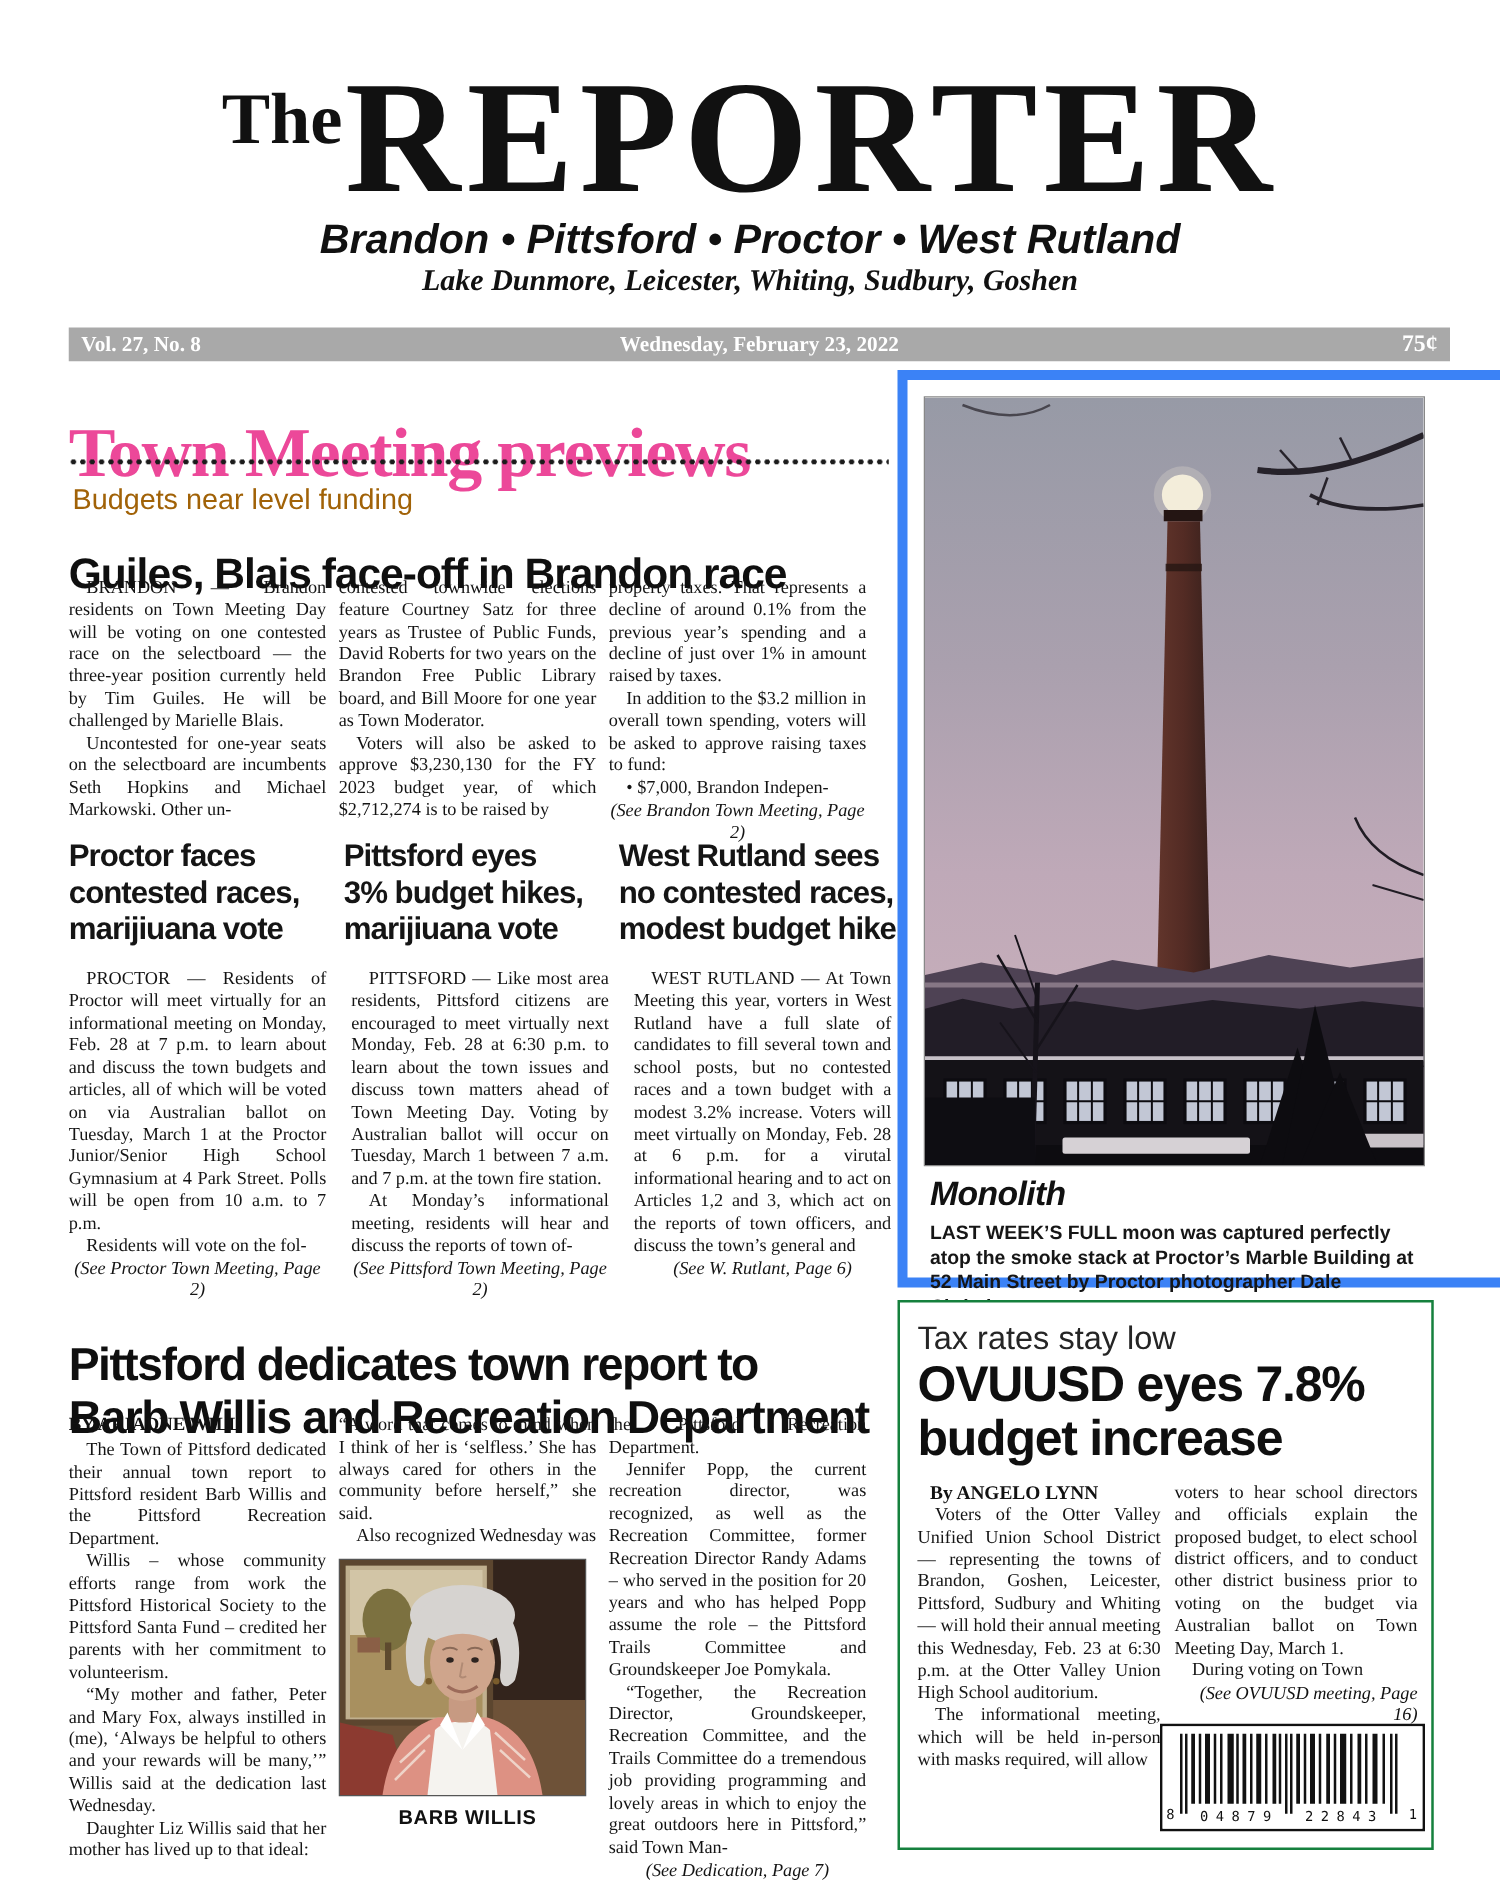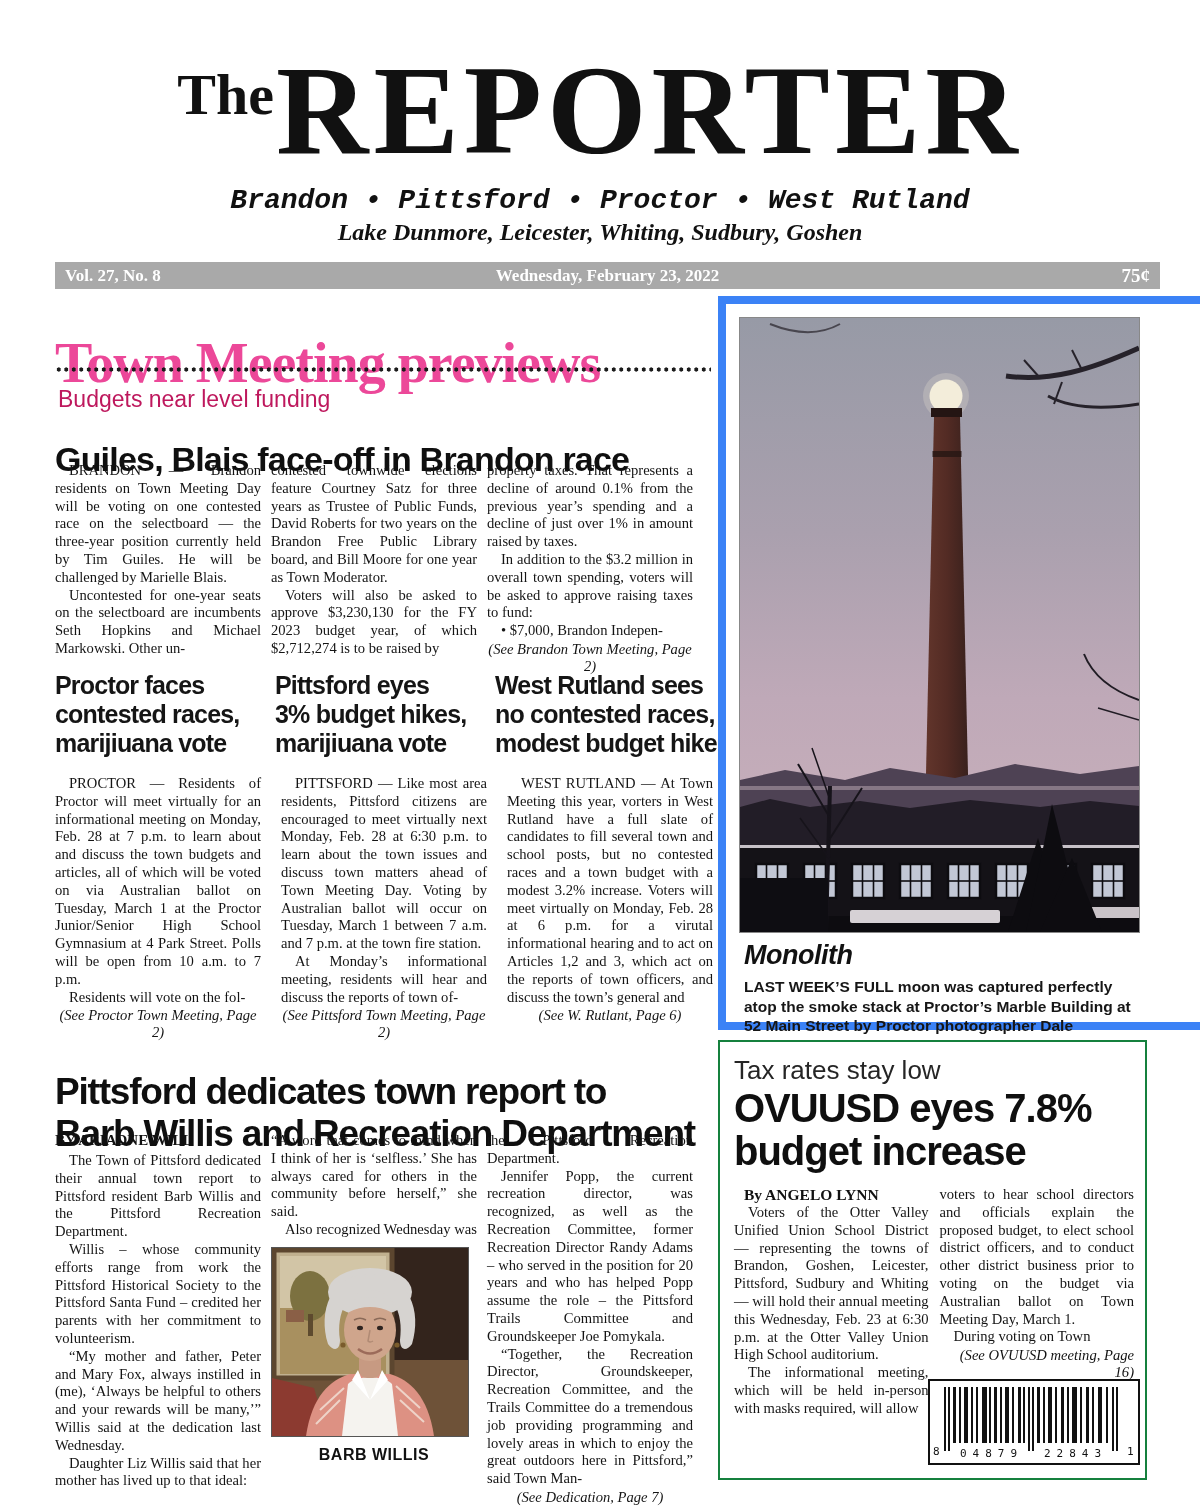--- a/index.html
+++ b/index.html
@@ -4,38 +4,38 @@
 <style>
   html,body{margin:0;padding:0;background:#fff;}
   .page{position:relative;width:1200px;height:1507px;background:#fff;overflow:hidden;
         font-family:"Liberation Serif",serif;color:#111;}
 
   
   .mast{position:absolute;top:52px;left:0;width:100%;text-align:center;}
   .mast-row{display:flex;justify-content:center;align-items:flex-start;}
   .mast-the{font:700 58px/1 "Liberation Serif",serif;margin-top:14px;margin-right:2px;}
   .mast-title{font:700 128px/0.92 "Liberation Serif",serif;letter-spacing:5px;}
-  .mast-towns{font-style:italic;font-weight:700;font-size:28px;line-height:1.05;margin-top:16px;
-              font-family:Liberation Mono, monospace;}
+  .mast-towns{font-style:italic;font-weight:700;font-size:33px;line-height:1.05;margin-top:4px;
+              font-family:Liberation Sans, sans-serif;}
   .mast-sub{font-style:italic;font-weight:700;font-size:24px;margin-top:4px;
             font-family:"Liberation Serif",serif;}
 
   
   .datebar{position:absolute;top:262px;left:55px;width:1105px;height:27px;background:#a9a9a9;color:#fff;}
   .db-vol{position:absolute;left:10px;top:4px;font:700 17px "Liberation Serif",serif;}
   .db-date{position:absolute;left:0;top:4px;width:100%;text-align:center;font:700 17px "Liberation Serif",serif;}
   .db-price{position:absolute;right:10px;top:3px;font:700 19px "Liberation Serif",serif;}
 
   
   .banner{position:absolute;top:297px;left:55px;width:660px;font:700 56px/1 "Liberation Serif",serif;
           letter-spacing:-1px;color:#ec4899;}
   .dotted{position:absolute;top:366px;left:55px;width:656px;height:7px;
           background-image:radial-gradient(circle,#1b1b1b 1.9px,transparent 2.3px);
           background-size:7.5px 7px;background-repeat:repeat-x;}
-  .kicker1{position:absolute;top:386px;left:58px;font:400 23px "Liberation Sans",sans-serif;color:#be185d;}
+  .kicker1{position:absolute;top:386px;left:58px;font:400 23px "Liberation Sans",sans-serif;color:#a16207;}
   .headline1{position:absolute;top:414px;left:55px;font:700 34px/1 "Liberation Sans",sans-serif;
              letter-spacing:-0.8px;color:#0f0f0f;}
 
   .cols{position:absolute;left:55px;width:658px;display:flex;gap:10px;}
   .cols .col{width:206px;}
   .lead-cols{top:462px;}
   .town-cols{top:775px;justify-content:space-between;}
   p.b{font:400 14.6px/1.22 "Liberation Serif",serif;text-align:justify;margin:0;color:#141414;}
   p.ind{text-indent:14px;}
   .see{font-style:italic;font-size:14.6px;text-align:center;margin:1px 0 0 0;color:#141414;}

